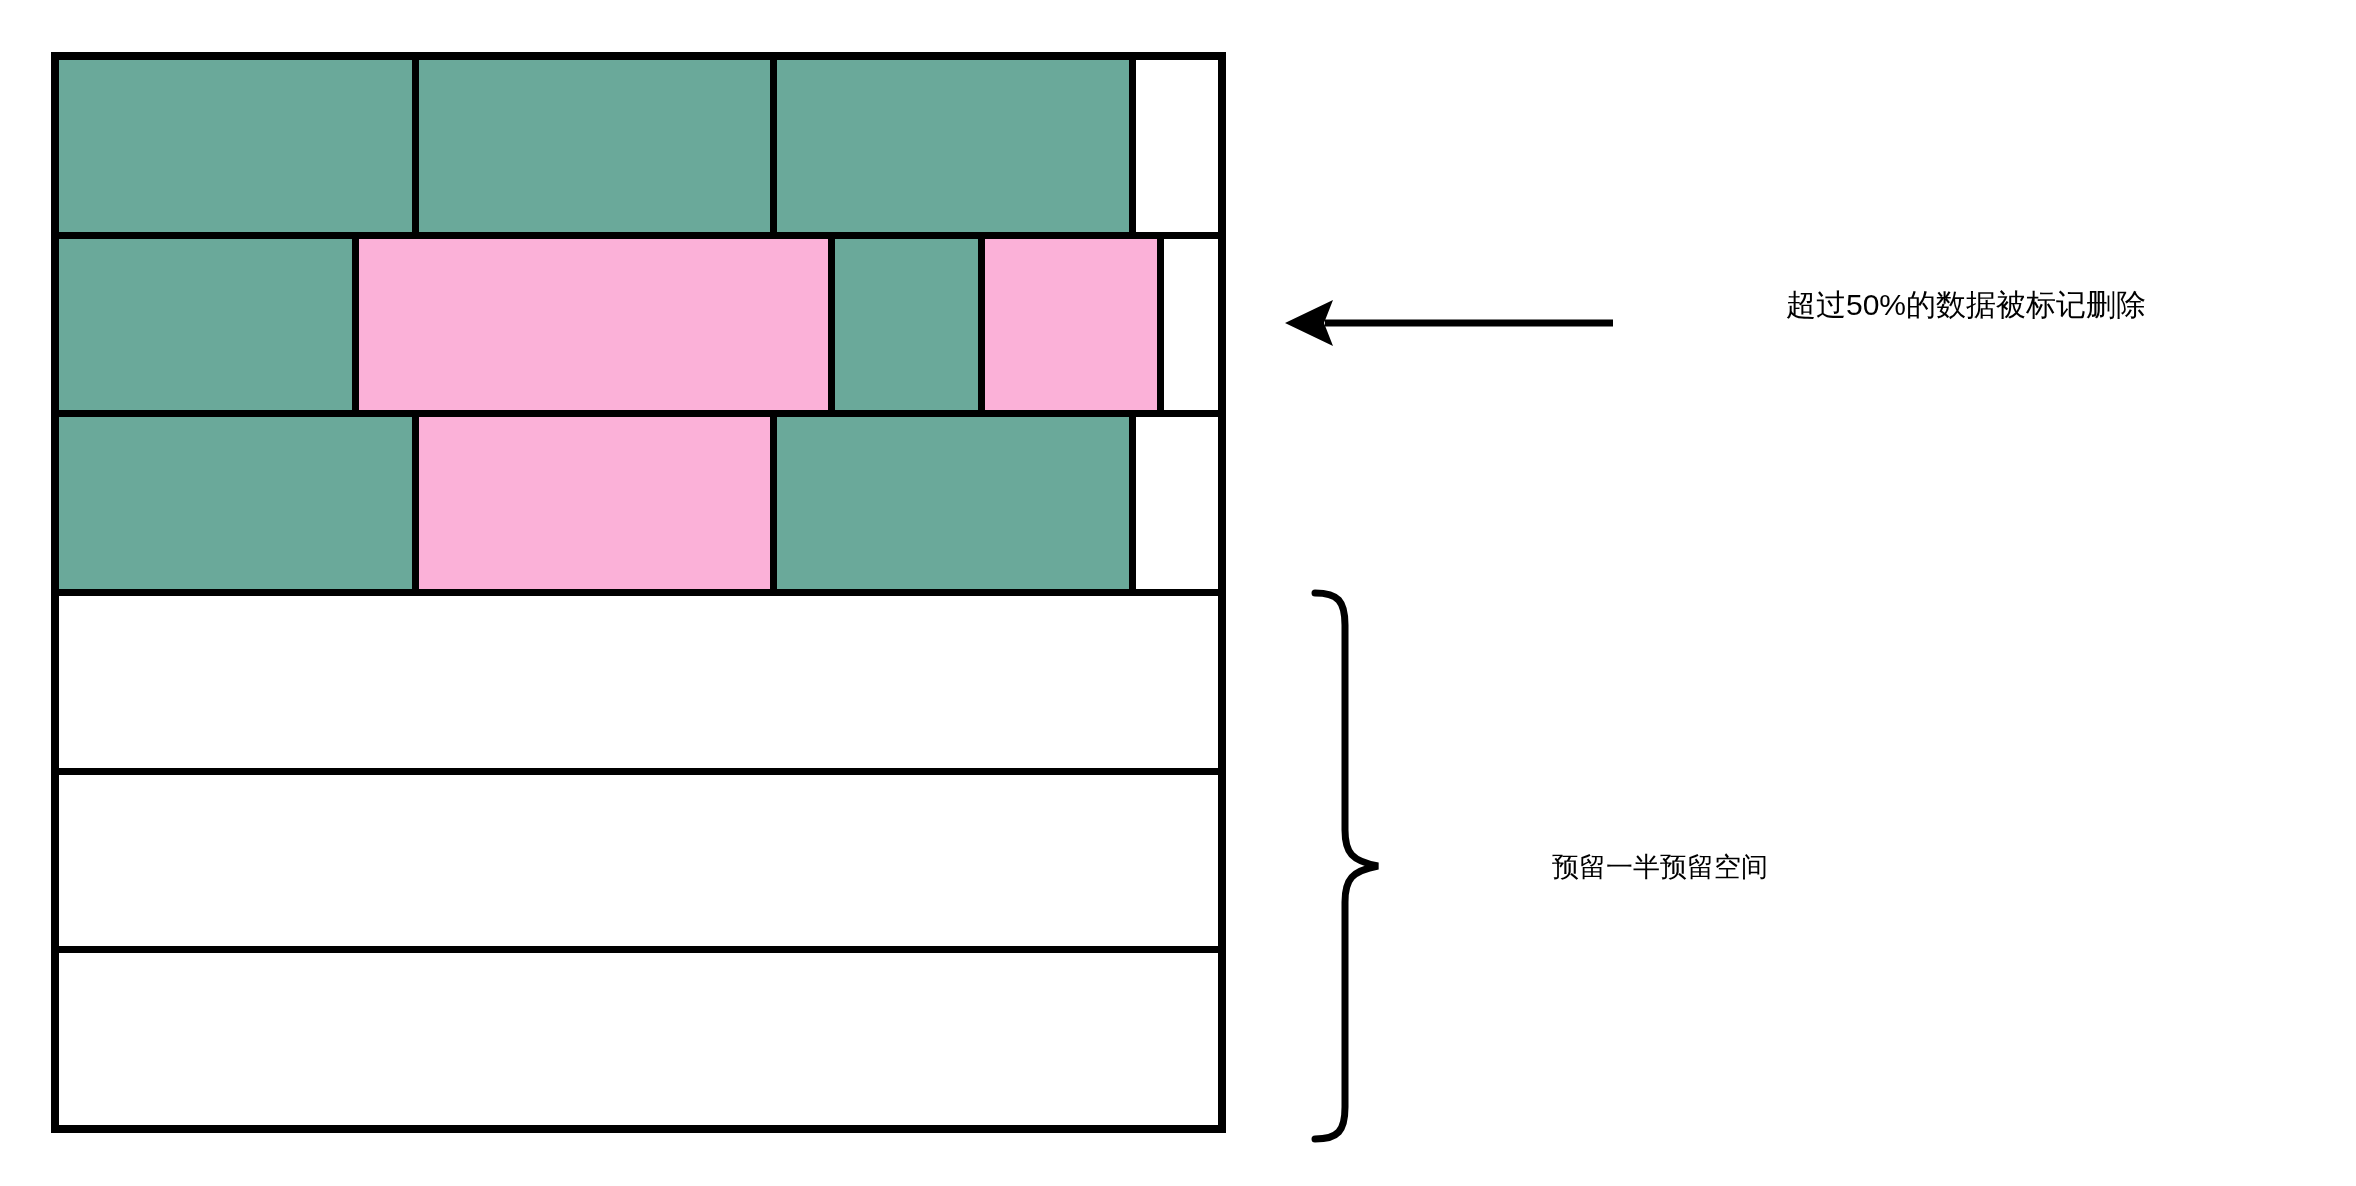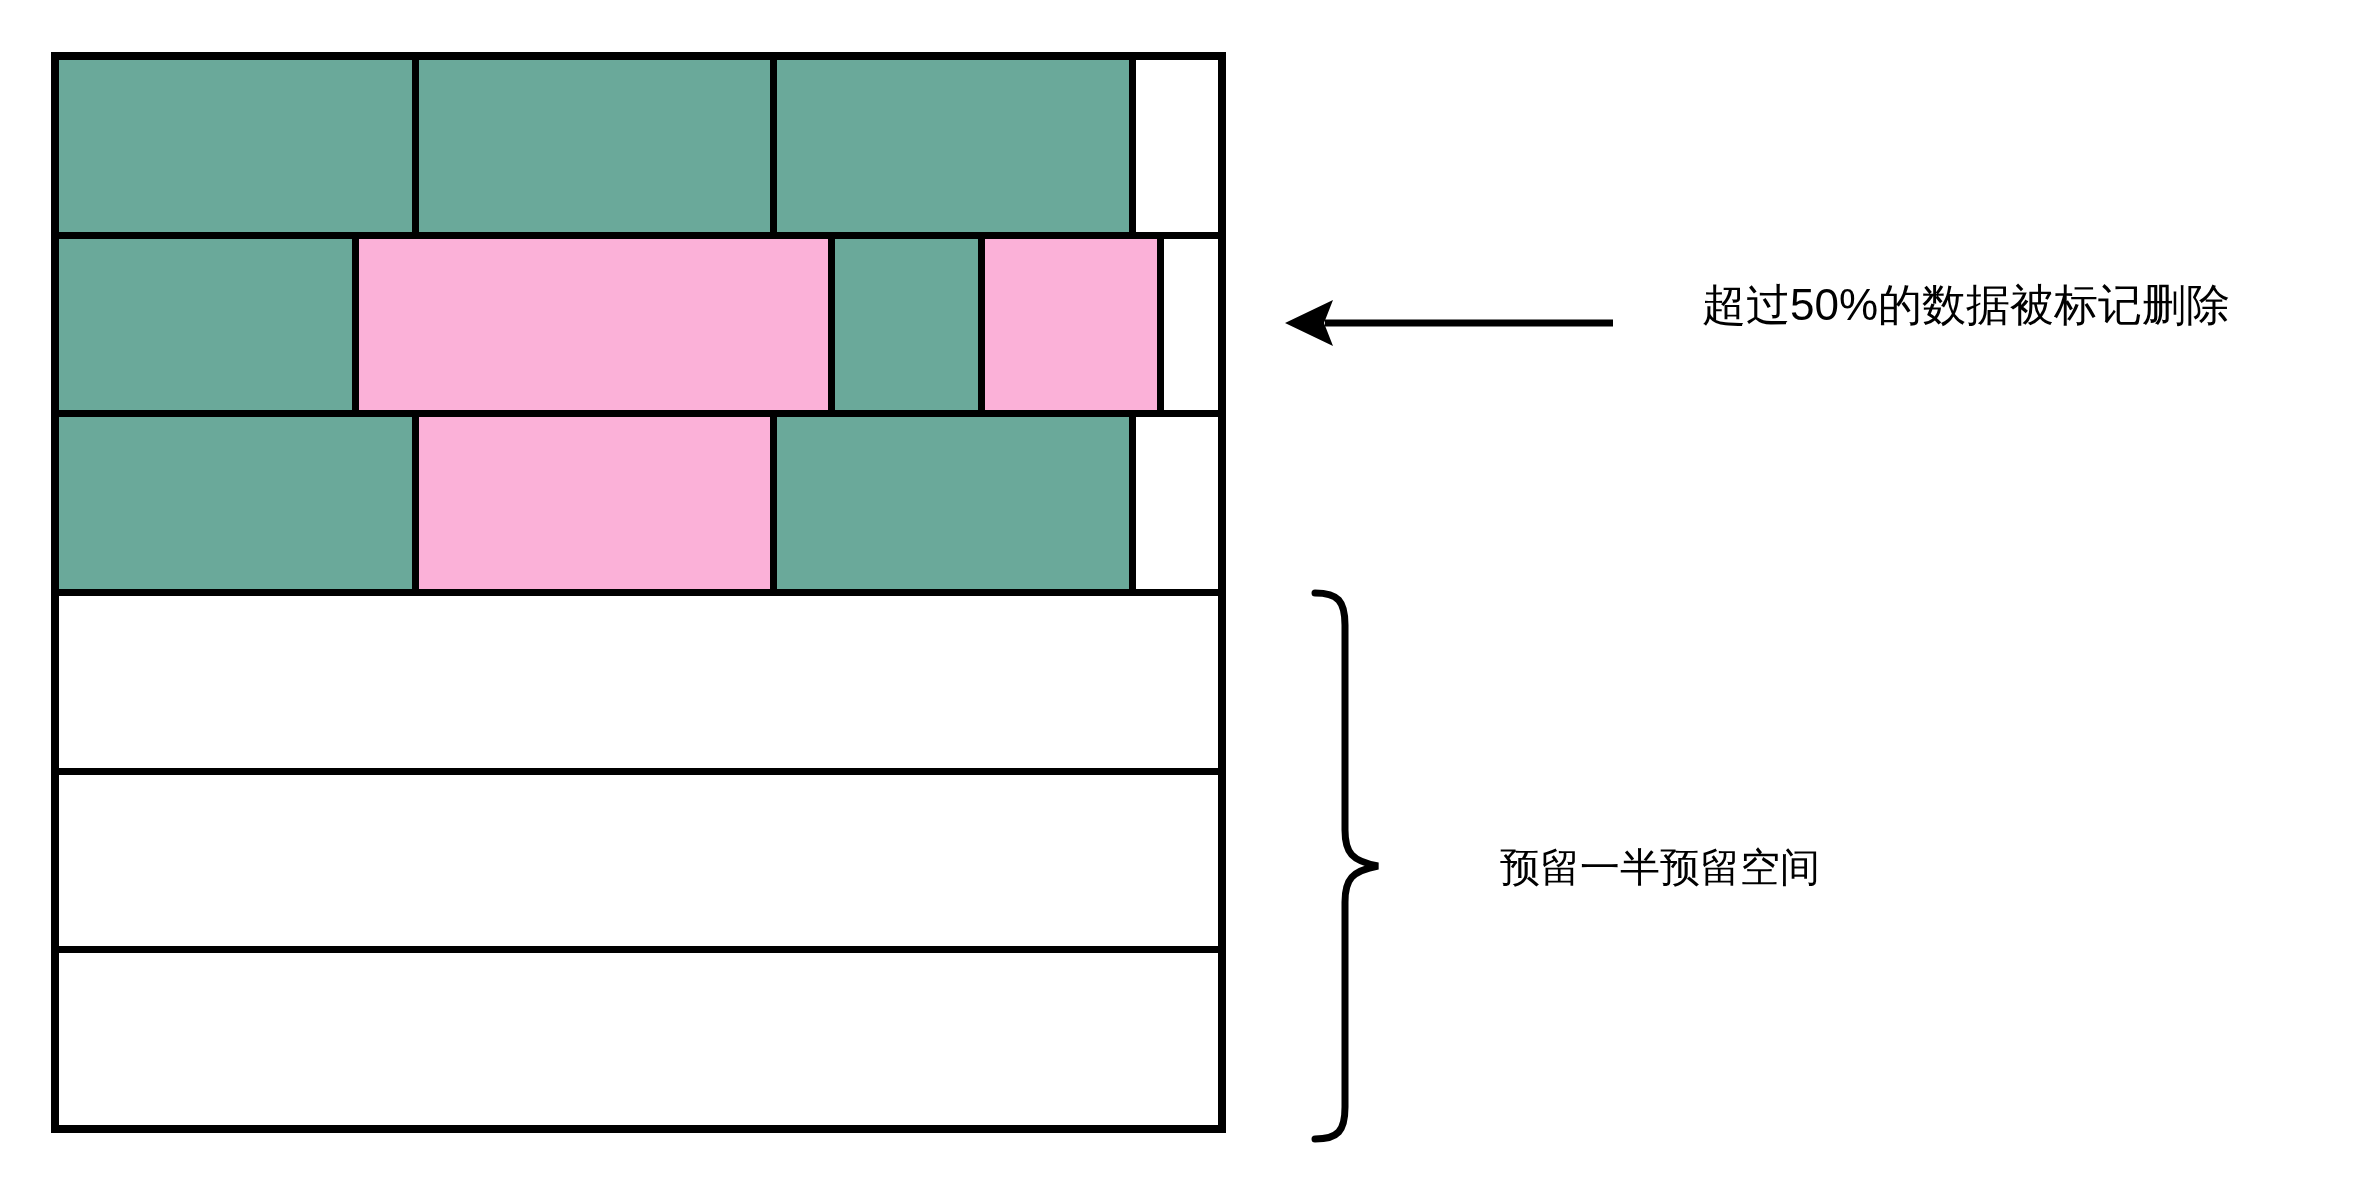--- a/index.html
+++ b/index.html
@@ -40,33 +40,33 @@
     flex-basis: 0;
     min-width: 0;
   }
   
   .arrow-note {
     position: absolute;
     left: 1646px;
     top: 276px;
     width: 640px;
     text-align: center;
-    font-size: 44px;
+    font-size: 30px;
     line-height: 57px;
     color: #000000;
     white-space: nowrap;
   }
   
   .brace-note {
     position: absolute;
     left: 1440px;
     top: 844px;
     width: 440px;
     text-align: center;
-    font-size: 40px;
+    font-size: 27px;
     line-height: 46px;
     color: #000000;
     white-space: nowrap;
   }
   svg.shape {
     position: absolute;
     overflow: visible;
   }
 </style>
 </head>

